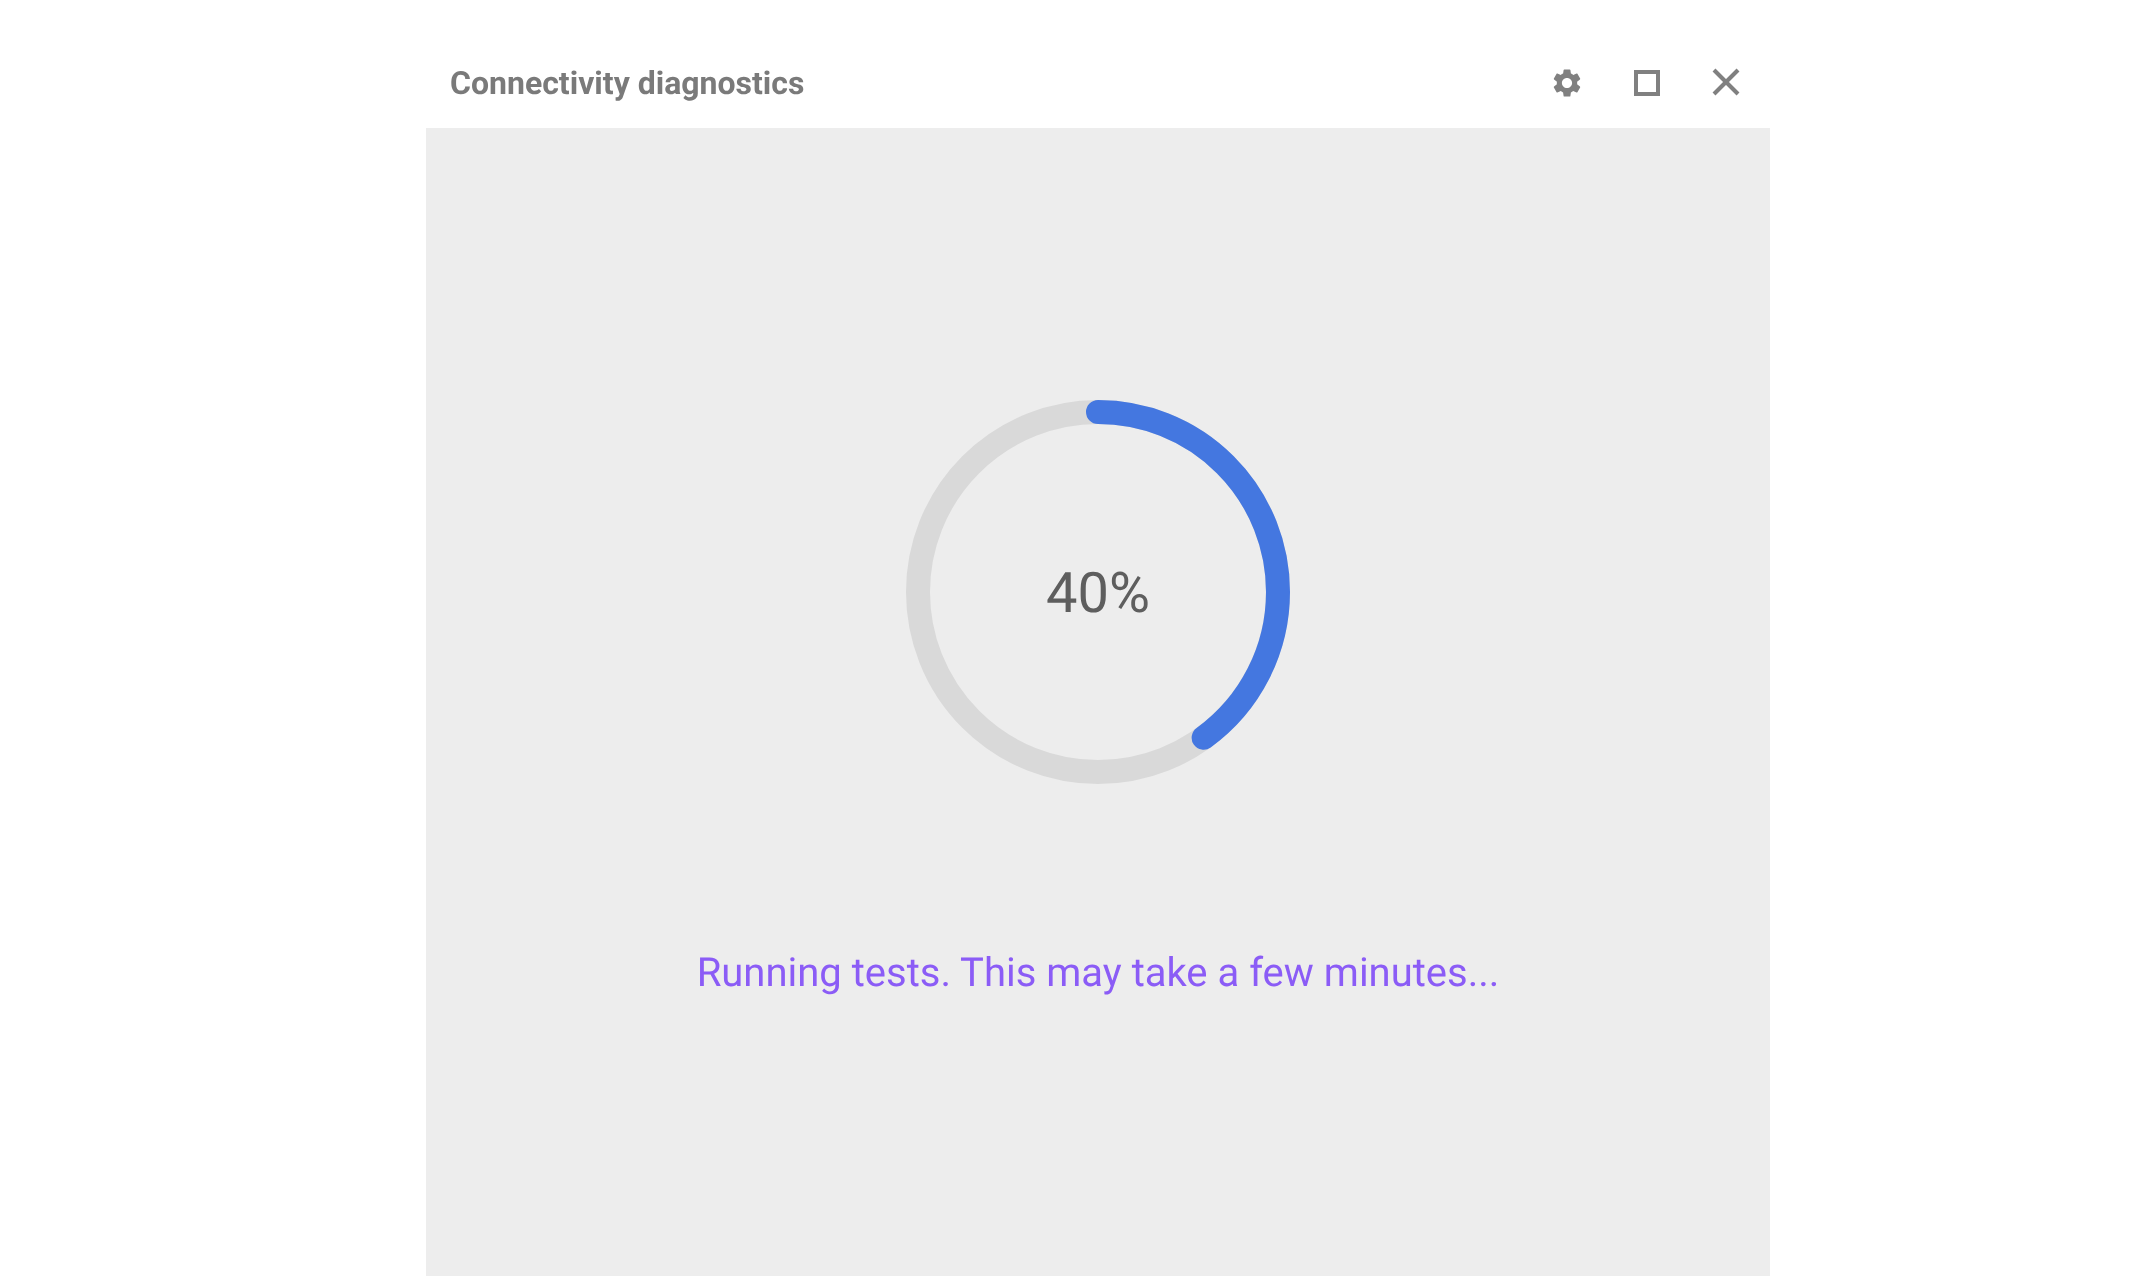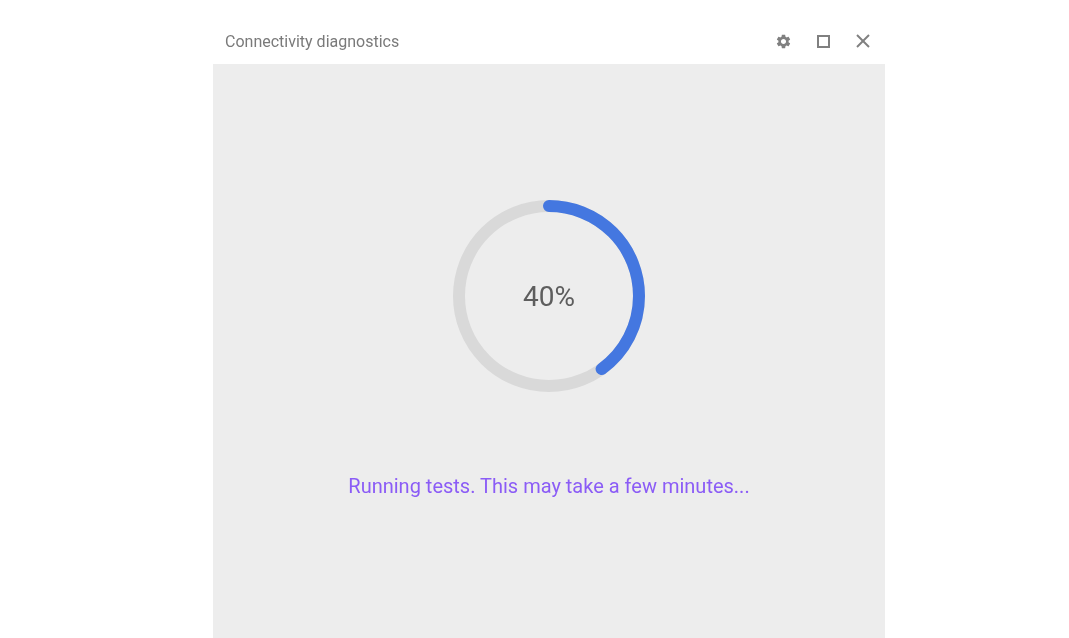--- a/index.html
+++ b/index.html
@@ -24,21 +24,21 @@
       height: 46px;
       display: flex;
       align-items: center;
       justify-content: space-between;
       padding: 0 12px 0 12px;
       background: #ffffff;
     }
     .title {
       color: #7a7a7a;
       font-size: 16px;
-      font-weight: 400;
+      font-weight: 700;
     }
     .window-controls {
       display: flex;
       align-items: center;
       gap: 20px;
     }
     .ctrl-btn {
       border: none;
       background: transparent;
       cursor: pointer;

